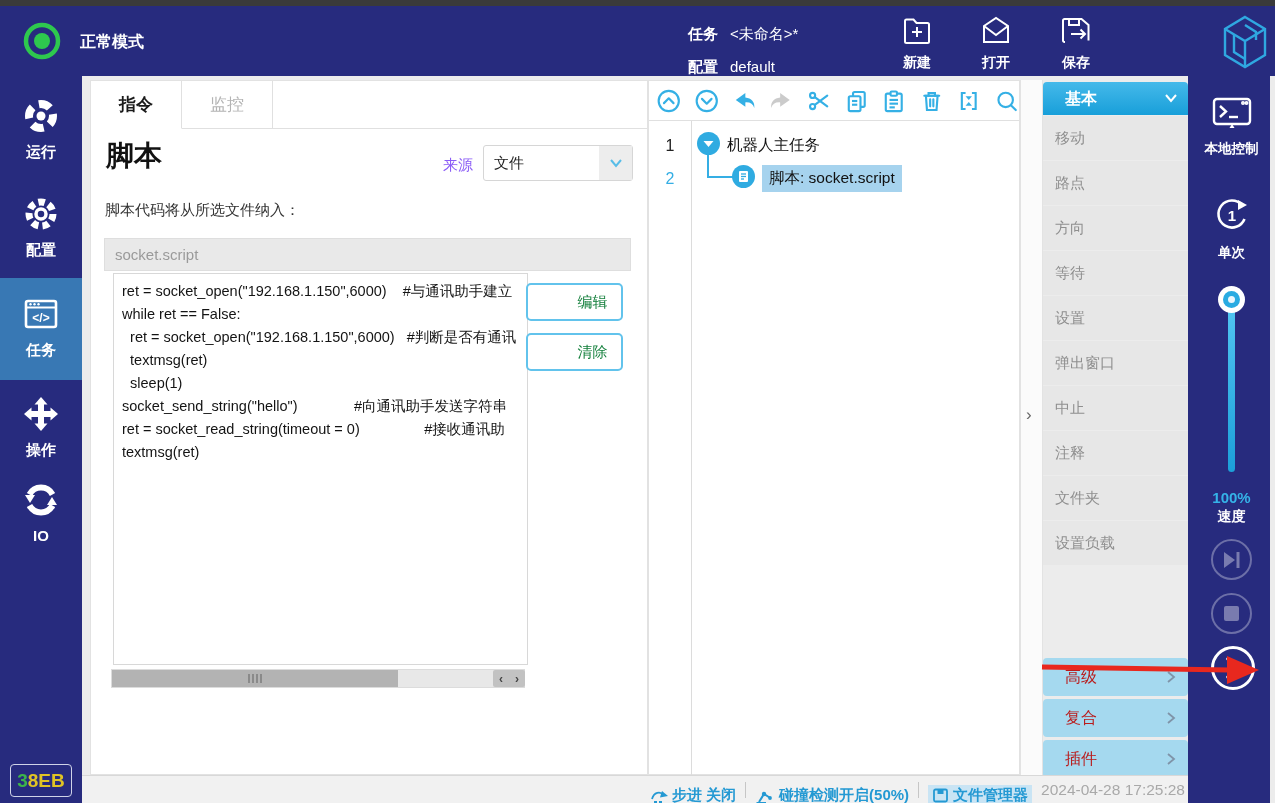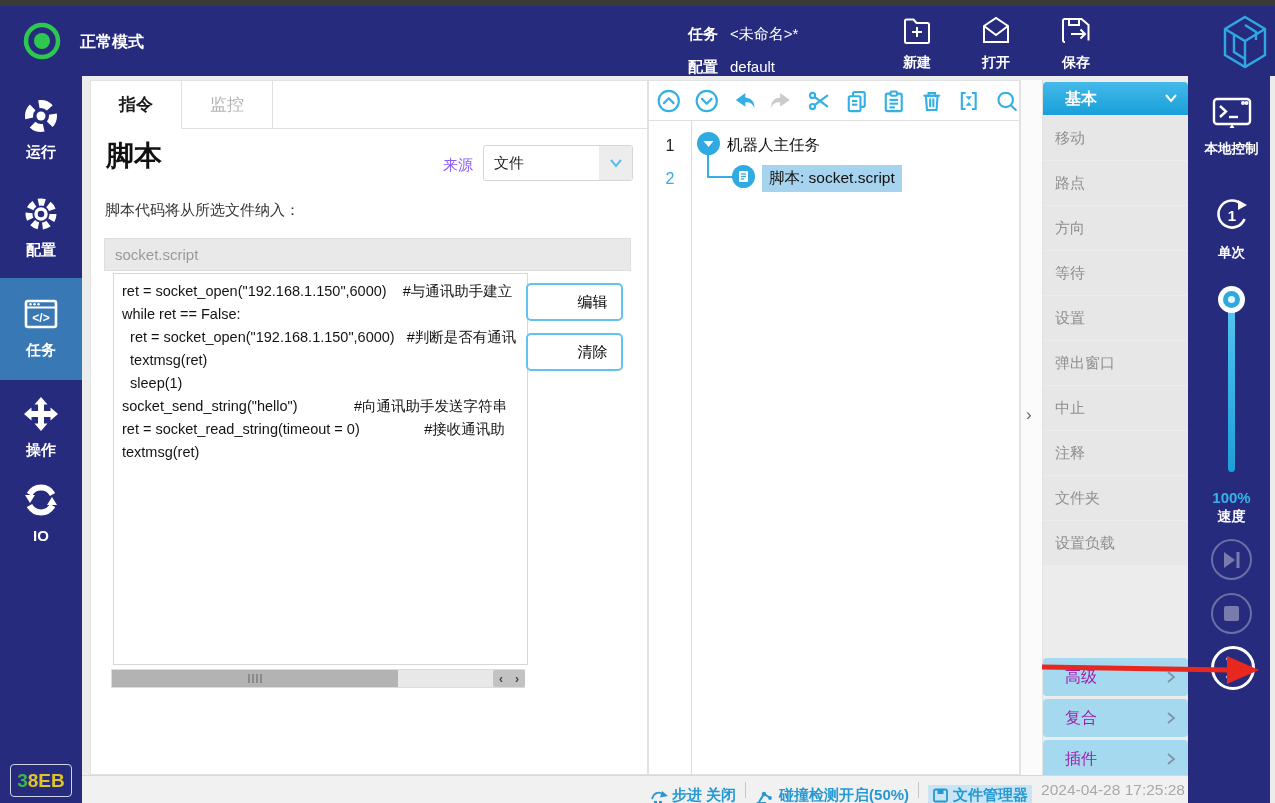--- a/index.html
+++ b/index.html
@@ -40,21 +40,21 @@
   .dropdown { position:absolute; left:392px; top:64px; width:150px; height:36px; border:1px solid #d6d6d6; border-radius:3px;
               background:#fff; font-size:15px; color:#222; line-height:34px; padding-left:10px; cursor:pointer; }
   .dropdown .dd-chev { position:absolute; right:0; top:0; width:33px; height:34px; background:#ededed; display:flex; align-items:center; justify-content:center; }
   .desc { position:absolute; left:14px; top:120px; font-size:15px; color:#333; }
   .file-input { position:absolute; left:13px; top:157px; width:527px; height:33px; background:#e9e9e9; border:1px solid #dedede;
                 color:#9a9a9a; font-size:15px; line-height:31px; padding-left:10px; }
   .codebox { position:absolute; left:22px; top:192px; width:415px; height:392px; border:1px solid #d8d8d8; background:#fff;
              padding:6px 0 0 8px; overflow:hidden; }
   .code-line { white-space:pre; font-size:14.5px; line-height:23px; color:#141414; }
   .ovl-btn { position:absolute; left:435px; width:97px; height:38px; background:#fff; border:2px solid #62c3ec; border-radius:5px;
-             font-size:15px; color:#000000; text-align:center; line-height:34px; cursor:pointer;padding-left:36px; }
+             font-size:15px; color:#15803d; text-align:center; line-height:34px; cursor:pointer;padding-left:36px; }
   .btn-edit { top:202px; } .btn-clear { top:252px; }
   .hscroll { position:absolute; left:20px; top:588px; width:414px; height:19px; background:#e8e8e8; border:1px solid #dcdcdc; }
   .hthumb { position:absolute; left:0; top:0; width:286px; height:17px; background:#b3b3b3; display:flex; align-items:center; justify-content:center; cursor:grab; }
   .grip { width:14px; height:9px; background:repeating-linear-gradient(90deg,#8a8a8a 0 2px,transparent 2px 4px); }
   .harrows { position:absolute; left:381px; top:0; width:32px; height:17px; background:#c2c2c2; border-radius:2px;
              display:flex; align-items:center; justify-content:space-around; color:#444; font-size:12px; font-weight:bold; cursor:pointer; }
 
   
   .mid-panel { position:absolute; left:648px; top:80px; width:372px; height:695px; background:#fff; border:1px solid #e2e2e2; }
   .tree-toolbar { position:absolute; left:0; top:0; width:100%; height:40px; border-bottom:1px solid #e0e0e0;
@@ -76,21 +76,21 @@
   .handle { position:absolute; left:1020px; top:80px; width:23px; height:695px; background:#fbfbfb;
             border-left:1px solid #e3e3e3; border-right:1px solid #e3e3e3; cursor:pointer; }
   .handle span { position:absolute; left:5px; top:325px; font-size:17px; color:#666; }
 
   
   .cmd-panel { position:absolute; left:1043px; top:82px; width:145px; height:693px; }
   .cmd-header { height:33px; background:linear-gradient(#45b9ea,#189fd9); border-radius:4px 4px 0 0; color:#fff;
                 font-size:16px; font-weight:bold; line-height:33px; padding-left:22px; position:relative; cursor:pointer; }
   .cmd-header svg { position:absolute; right:10px; top:11px; }
   .cmd-item { height:44px; background:#e7e7e7; margin-top:1px; color:#8f8f8f; font-size:15px; line-height:44px; padding-left:12px; cursor:pointer; }
-  .cmd-group { position:absolute; left:0; width:145px; height:38px; background:#a5d9ef; border-radius:4px; color:#a21caf;
+  .cmd-group { position:absolute; left:0; width:145px; height:38px; background:#a5d9ef; border-radius:4px; color:#b91c1c;
                font-size:16px; line-height:38px; padding-left:22px; cursor:pointer; }
   .cmd-group .gchev { position:absolute; right:12px; top:12px; }
   .grp-0 { top:576px; } .grp-1 { top:617px; } .grp-2 { top:658px; }
 
   
   .right-sb { position:absolute; left:1188px; top:76px; width:82px; height:727px; background:#272b7e; color:#fff; }
   .rsb-item { position:absolute; left:0; width:87px; text-align:center; }
   .rsb-item .cap { font-size:13.5px; font-weight:bold; margin-top:4px; }
   .r-local { top:20px; } .r-single { top:118px; }
   .slider { position:absolute; left:0; top:210px; width:87px; height:190px; cursor:pointer; }

